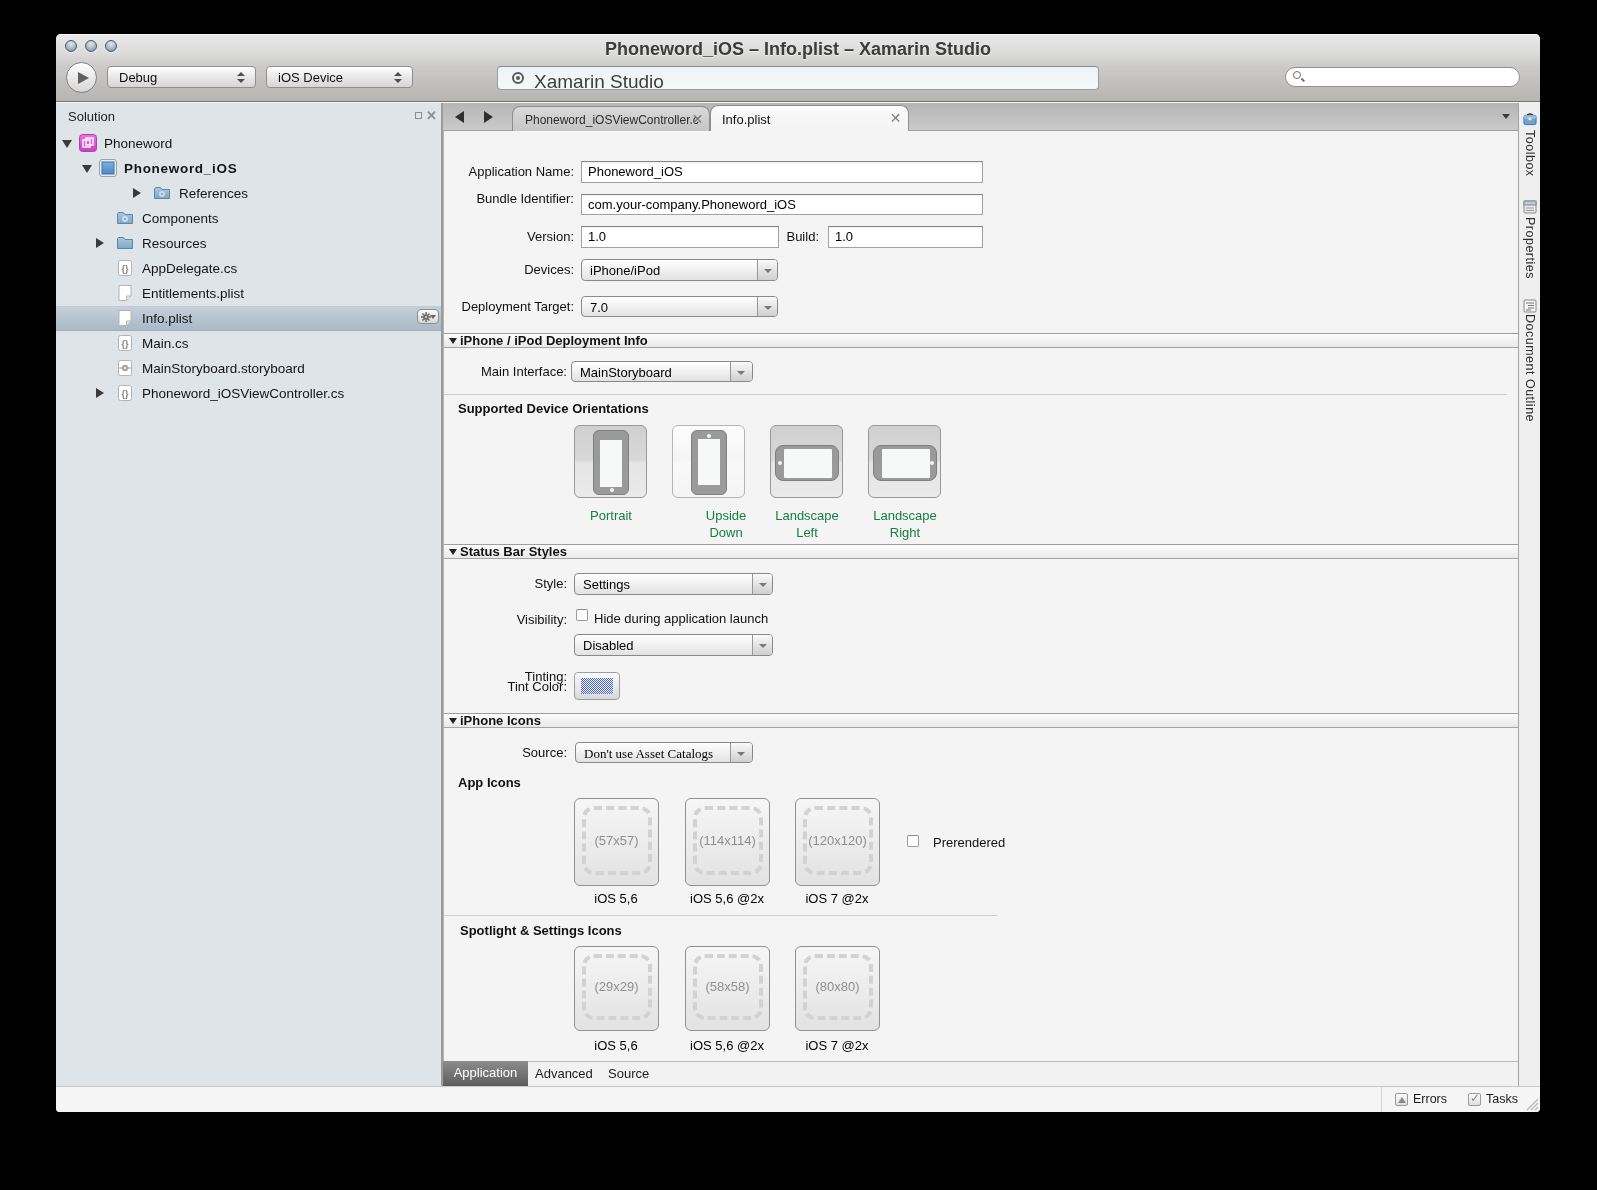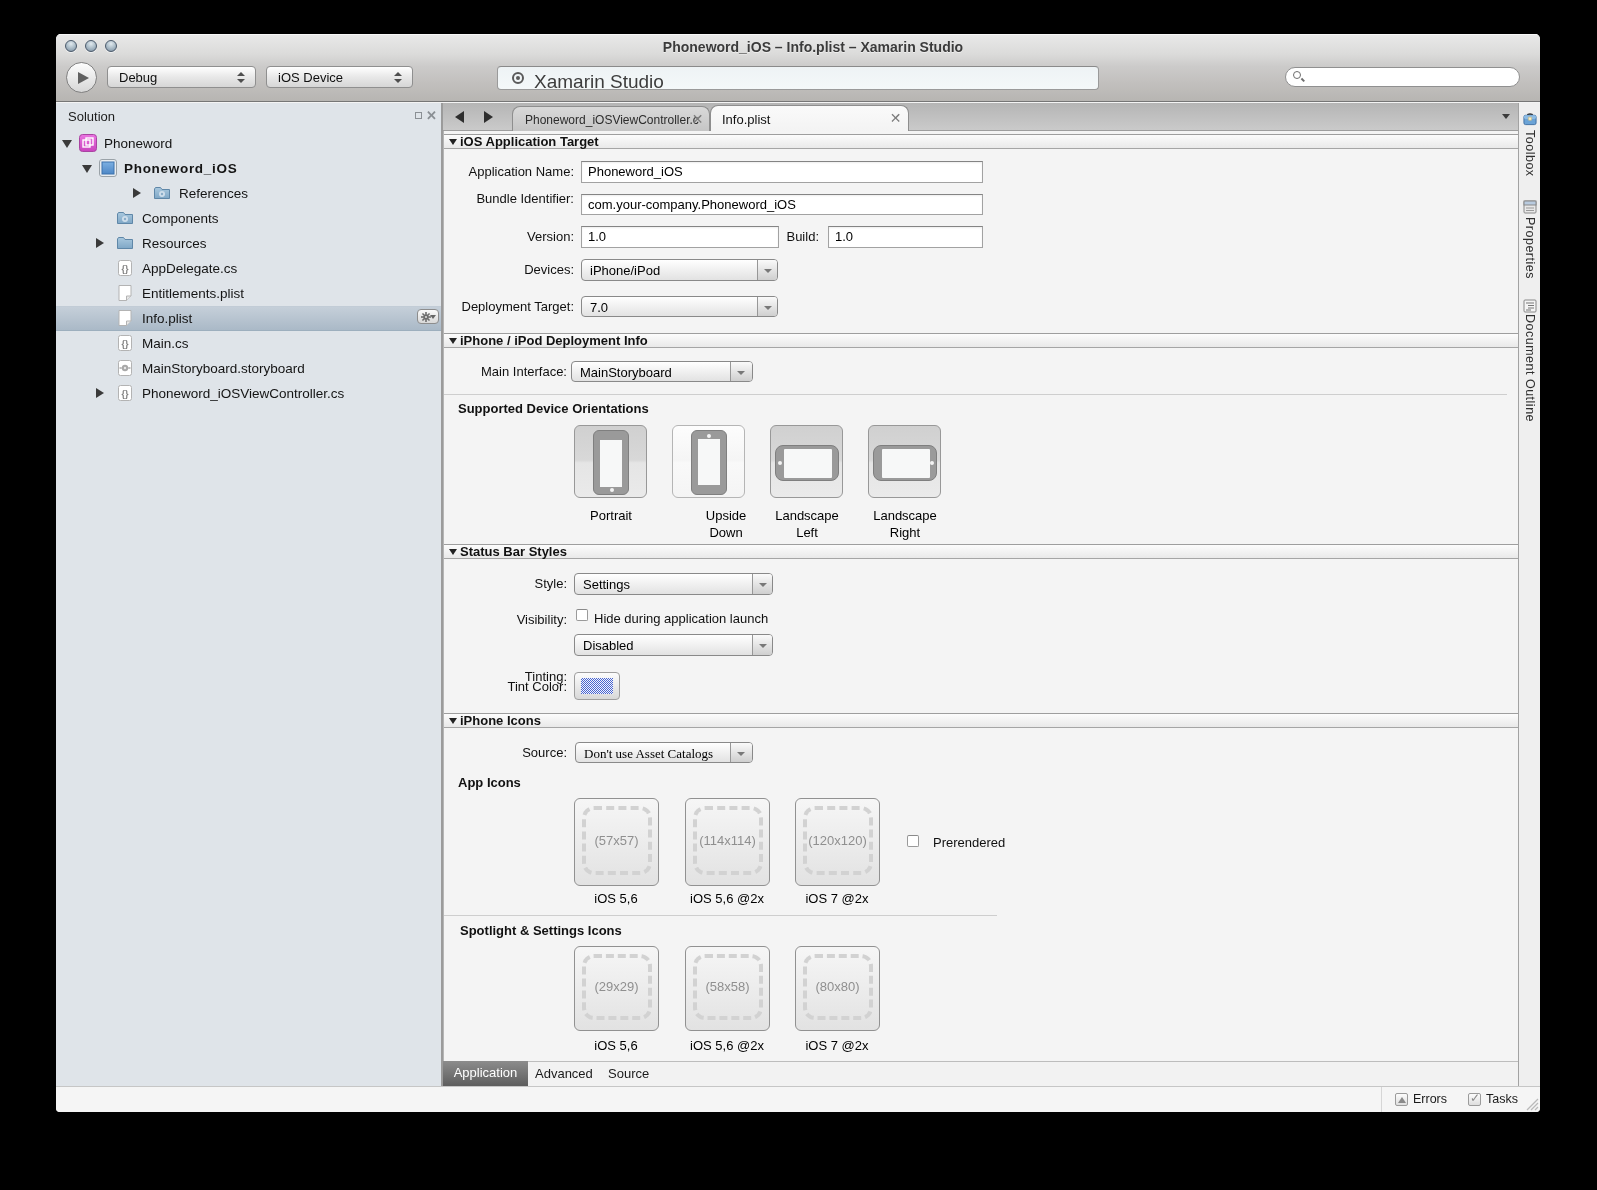--- a/index.html
+++ b/index.html
@@ -11,21 +11,21 @@
 
 #top {
   position:absolute; left:0; top:0; width:100%; height:68px;
   background:linear-gradient(180deg,#e9e9e9 0%,#dbdbda 30%,#cccbca 48%,#c2c0be 72%,#b7b5b2 100%);
   border-bottom:1px solid #767676;
 }
 #top::before { content:""; position:absolute; left:0; top:0; right:0; height:1px; background:#f7f7f7; }
 .light { position:absolute; top:6px; width:12px; height:12px; border-radius:50%;
   background:radial-gradient(circle at 50% 28%, #e2eaef 0%, #aebfca 48%, #7a8da0 100%);
   border:1px solid #4b5a6b; box-shadow:0 1px 0 rgba(255,255,255,0.55); }
-#title { position:absolute; top:5px; left:15px; width:100%; text-align:center; font-size:14px; font-weight:bold; color:#3b3b3b; text-shadow:0 1px 0 rgba(255,255,255,0.5); }
+#title { position:absolute; top:5px; left:0; width:100%; text-align:center; font-size:18px; font-weight:bold; color:#3b3b3b; text-shadow:0 1px 0 rgba(255,255,255,0.5); }
 #play { position:absolute; left:10px; top:28px; width:31px; height:31px; border-radius:50%;
   background:linear-gradient(180deg,#fdfdfd,#d7d7d7); border:1px solid #818181; }
 #play::before { content:""; position:absolute; left:11px; top:8.5px; border-left:11px solid #606060; border-top:6.5px solid transparent; border-bottom:6.5px solid transparent; }
 .tbsel { position:absolute; top:32px; height:22px; border-radius:4px; border:1px solid #8f8f8f;
   background:linear-gradient(180deg,#ffffff,#e8e8e8 50%,#d6d6d6); font-size:13px; color:#101010; }
 .tbsel .txt { position:absolute; left:11px; top:3px; }
 .tbsel .ud { position:absolute; right:9px; top:4px; width:9px; height:13px; }
 .ud::before { content:""; position:absolute; left:0; top:1px; border-left:4px solid transparent; border-right:4px solid transparent; border-bottom:4.5px solid #4e4e4e; }
 .ud::after { content:""; position:absolute; left:0; bottom:1px; border-left:4px solid transparent; border-right:4px solid transparent; border-top:4.5px solid #4e4e4e; }
 #status { position:absolute; left:441px; top:32px; width:602px; height:24px; border-radius:4px;
@@ -77,21 +77,21 @@
 .combo { position:absolute; height:22px; border:1px solid #898989; border-radius:4px;
   background:linear-gradient(180deg,#ffffff,#e2e2e2); font-size:13px; color:#000; }
 .combo .t { position:absolute; left:8px; top:3px; }
 .combo .btn { position:absolute; right:0; top:0; bottom:0; width:20px; border-left:1px solid #979797;
   border-radius:0 3px 3px 0; background:linear-gradient(180deg,#fafafa,#cfcfcf); }
 .combo .btn::before { content:""; position:absolute; left:6px; top:9px; border-left:4px solid transparent; border-right:4px solid transparent; border-top:4.5px solid #787878; }
 .blabel { position:absolute; font-size:13px; font-weight:bold; color:#111; }
 .obtn { position:absolute; top:291px; width:73px; height:73px; border-radius:6px; }
 .obtn.on { border:1px solid #989898; background:linear-gradient(180deg,#d0d0d0 0%,#d8d8d8 48%,#e5e5e5 52%,#eaeaea 100%); }
 .obtn.off { border:1px solid #b5b5b5; background:linear-gradient(180deg,#fdfdfd 0%,#f5f5f5 48%,#f9f9f9 52%,#f4f4f4 100%); }
-.olab { position:absolute; font-size:13px; color:#000000; text-align:center; line-height:16.5px; }
+.olab { position:absolute; font-size:13px; color:#15803d; text-align:center; line-height:16.5px; }
 .phoneP { position:absolute; left:18px; top:4px; width:36px; height:65px; background:#9a9a9a; border:1px solid #7f7f7f; border-radius:6px; }
 .scr { position:absolute; background:#f7f8f8; }
 .dot { position:absolute; width:4px; height:4px; border-radius:50%; background:#f4f4f4; }
 .phoneL { position:absolute; left:4px; top:19px; width:64px; height:36px; background:#9a9a9a; border:1px solid #7f7f7f; border-radius:8px; }
 .cb { position:absolute; width:12px; height:12px; background:#fff; border:1px solid #9a9a9a; border-top-color:#8a8a8a; border-radius:2px; }
 .hr { position:absolute; height:1px; background:#cecece; }
 .well { position:absolute; width:85px; height:88px; border:1px solid #919191; border-radius:6px;
   background:linear-gradient(180deg,#f6f6f6,#e2e2e2); }
 .well .dash { position:absolute; left:7px; top:7px; width:70px; height:69px; border:4px dashed #d2d2d2; border-radius:12px; }
 .well .sz { position:absolute; left:0; width:100%; top:34px; text-align:center; font-size:13px; color:#8f8f8f; }
@@ -291,24 +291,20 @@
         </div>
       <div id="tab2">
           <span style="position:absolute;left:11px;top:6px;">Info.plist</span>
           <span class="tabx" style="right:6px;">✕</span>
         </div>
       <div id="tabmenu"></div>
     </div>
     <div id="content">
         <div id="cwrap">
 
-      <div class="shead" style="top:0;">
-            <span class="d"></span>
-            <span class="t">iOS Application Target</span>
-          </div>
       <span class="flabel" style="left:0;width:130px;top:30px;">Application Name:</span>
       <div class="tf" style="left:137px;top:27px;width:402px;">Phoneword_iOS</div>
       <span class="flabel" style="left:0;width:130px;top:57px;">Bundle Identifier:</span>
       <div class="tf" style="left:137px;top:60px;width:402px;height:21px;">com.your-company.Phoneword_iOS</div>
       <span class="flabel" style="left:0;width:130px;top:95px;">Version:</span>
       <div class="tf" style="left:137px;top:92px;width:198px;">1.0</div>
       <span class="flabel" style="left:280px;width:95px;top:95px;">Build:</span>
       <div class="tf" style="left:384px;top:92px;width:155px;">1.0</div>
       <span class="flabel" style="left:0;width:130px;top:128px;">Devices:</span>
       <div class="combo" style="left:137px;top:125px;width:197px;">

